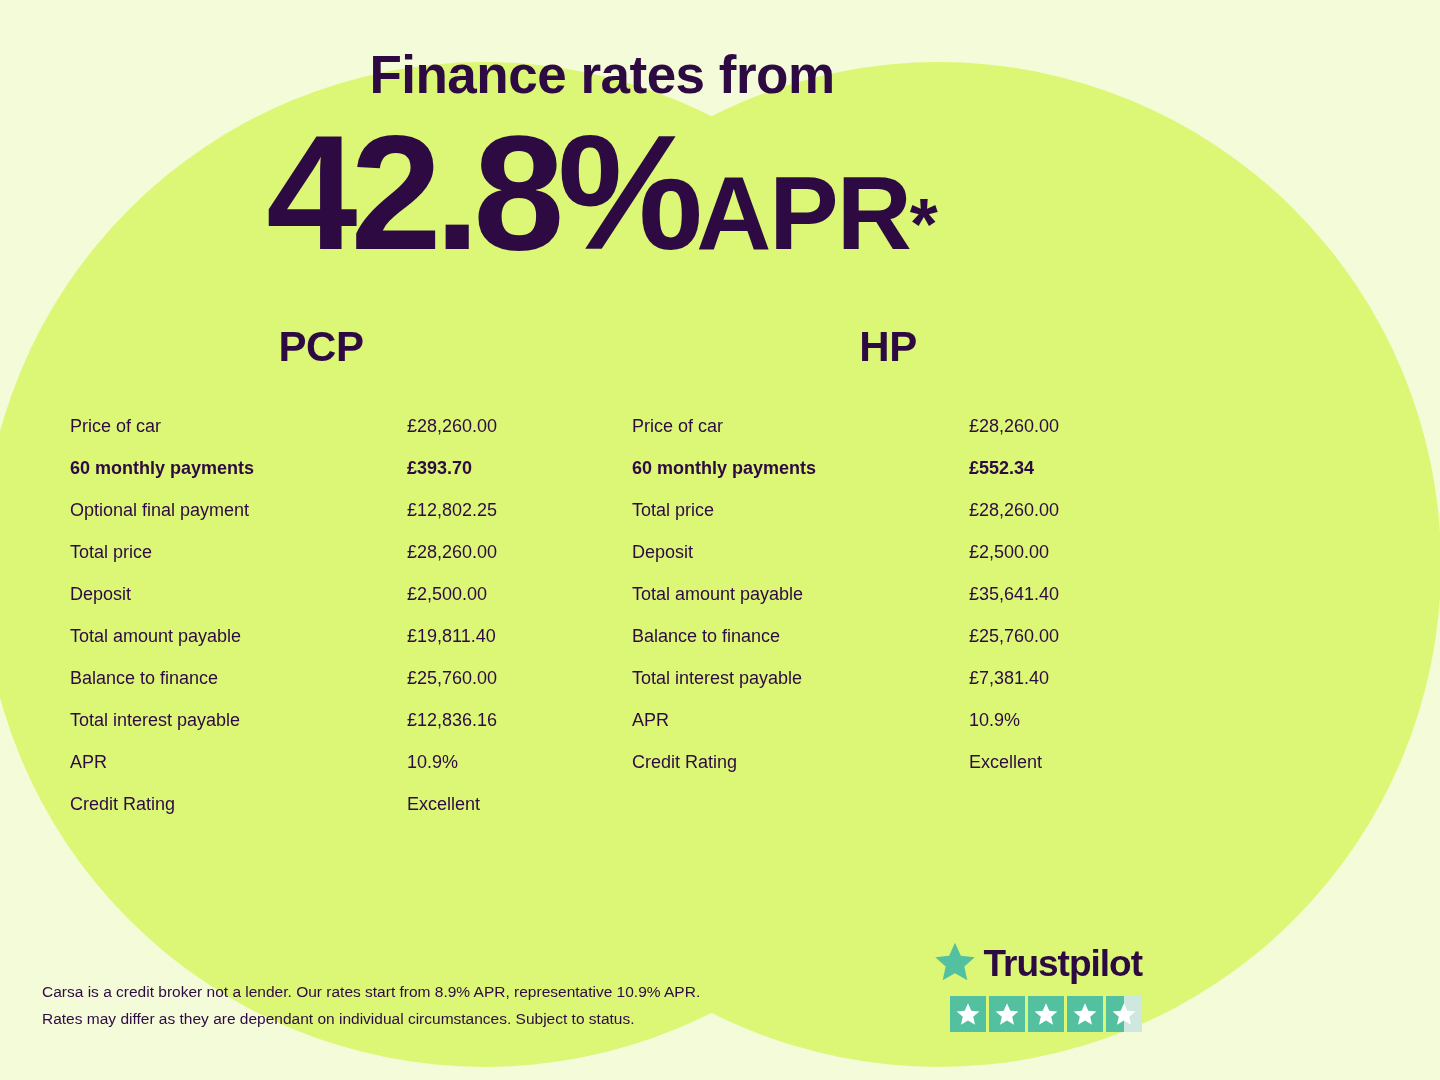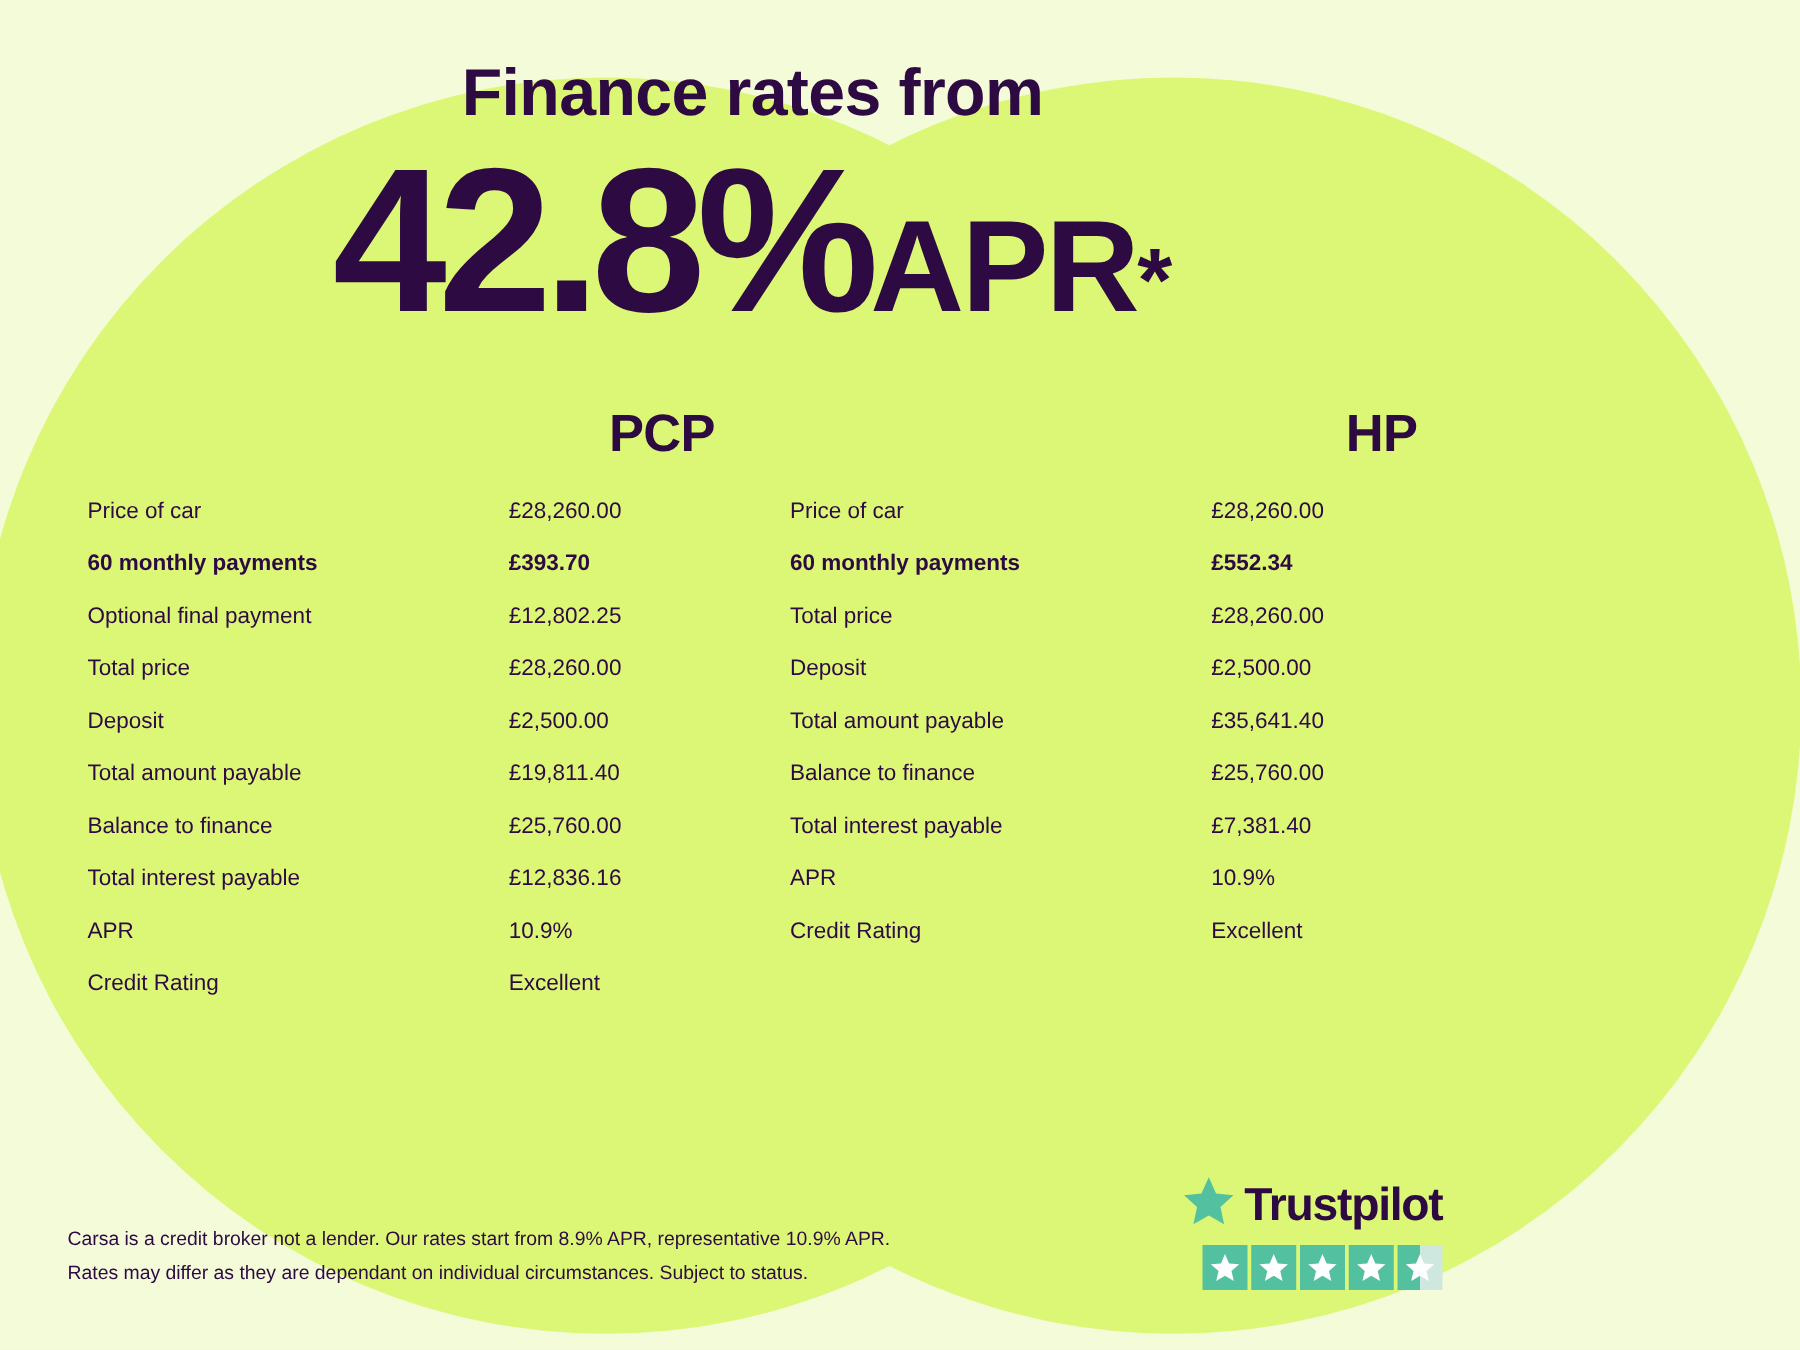--- a/index.html
+++ b/index.html
@@ -86,47 +86,47 @@
     display: flex;
     justify-content: flex-start;
     margin-top: 48px;
     padding: 0 40px;
   }
   .col {
     width: 660px;
     padding: 0 30px;
   }
   .col-title {
-    text-align: right;
+    text-align: center;
     font-size: 42px;
     font-weight: bold;
     letter-spacing: -0.5px;
     color: #2d0a42;
-    margin-bottom: 16px;
+    margin-bottom: 34px;
   }
   .col-title.hp { padding-left: 10px; }
 
   table.rates {
     width: 100%;
     border-collapse: collapse;
     font-size: 18px;
     color: #2d0a42;
   }
   table.rates td {
     padding: 10.5px 0;
     vertical-align: baseline;
   }
   table.rates td.label { text-align: left; }
   table.rates td.value { text-align: left; }
   table.rates tr.emphasis td { font-weight: bold; }
 
   
   .trustpilot {
     position: absolute;
-    right: 50px;
+    right: 62px;
     bottom: 48px;
     text-align: right;
   }
   .tp-head {
     display: flex;
     align-items: center;
     justify-content: flex-end;
     gap: 6px;
   }
   .tp-name {
@@ -151,21 +151,21 @@
     justify-content: center;
   }
   .tp-box.half {
     background: linear-gradient(to right, #53c0a0 50%, #cfe8df 50%);
   }
   .tp-box svg { display: block; }
 
   
   .disclaimer {
     position: absolute;
-    left: 54px;
+    left: 42px;
     bottom: 48px;
     font-size: 15.5px;
     line-height: 1.75;
     color: #2d0a42;
     max-width: 760px;
   }
 </style>
 </head>
 <body>
 

